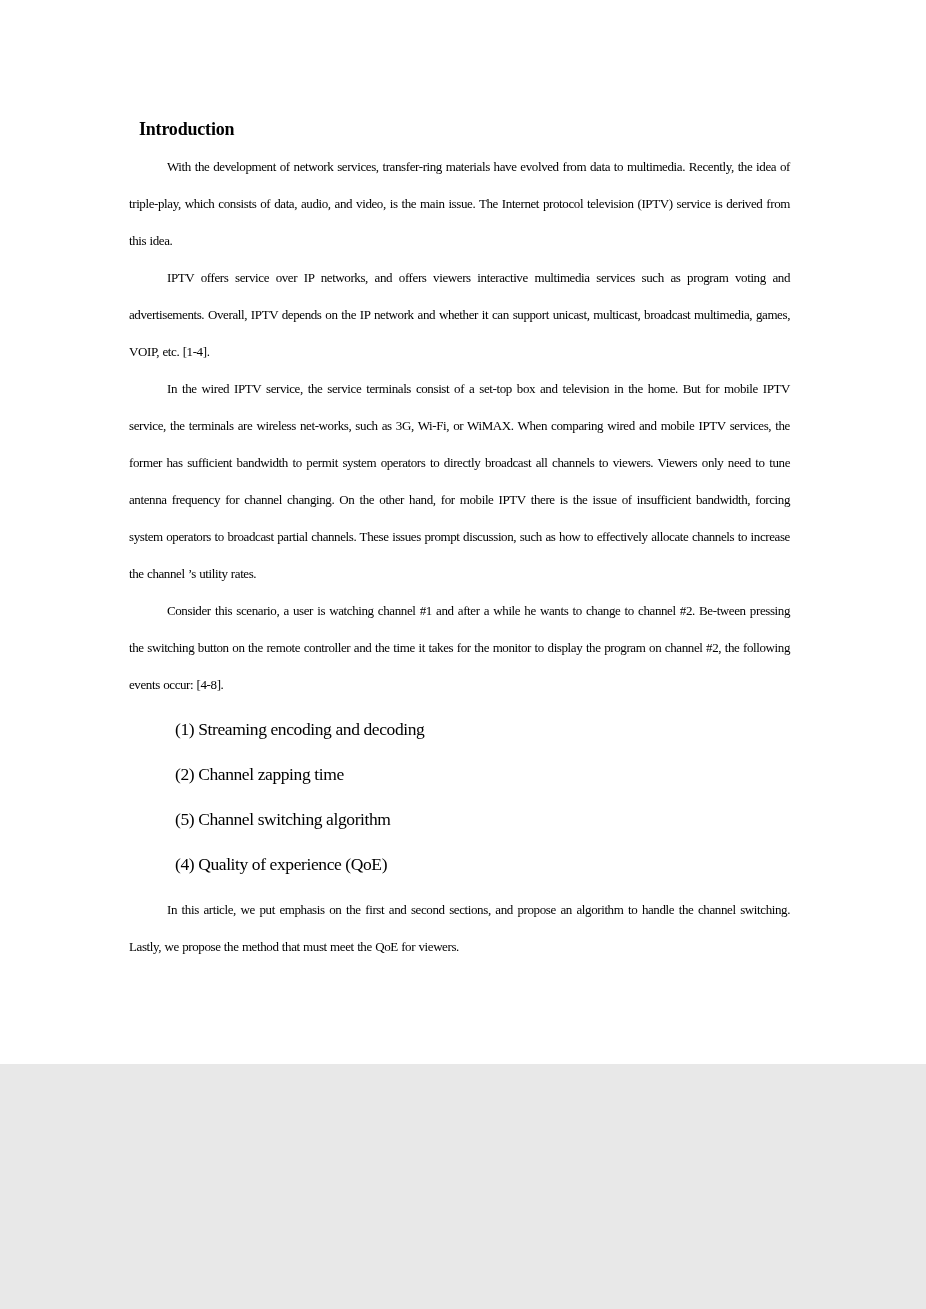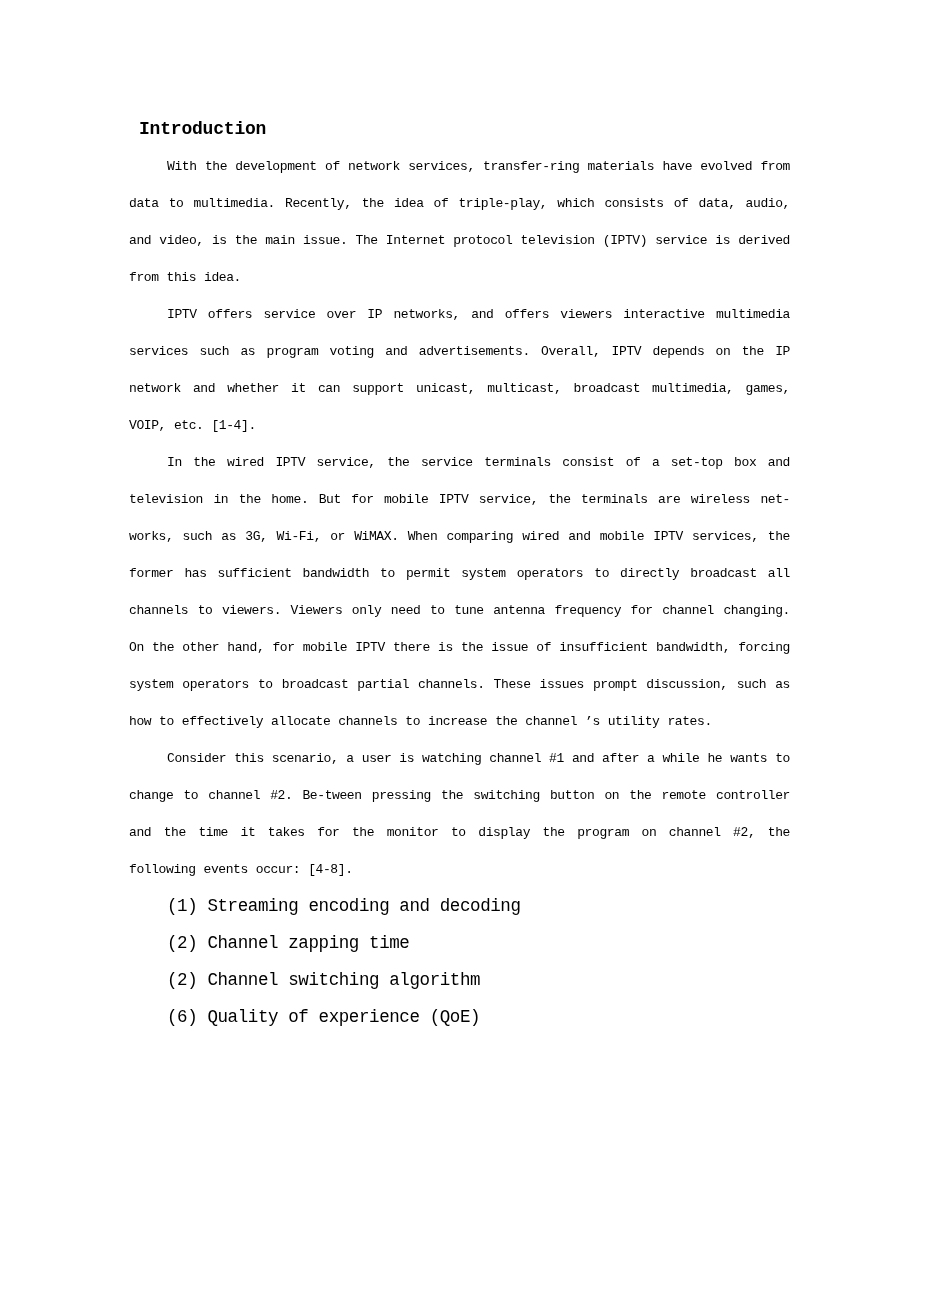--- a/index.html
+++ b/index.html
@@ -3,24 +3,24 @@
 <meta charset="utf-8">
 <style>
   html, body {
     margin: 0;
     padding: 0;
     background: #e8e8e8;
   }
   .page {
     position: relative;
     width: 926px;
-    height: 1309px;
+    height: 1064px;
     background: #ffffff;
     overflow: hidden;
-    font-family: Liberation Mono, monospace;
+    font-family: Liberation Serif, serif;
     color: #000000;
   }
   .content {
     position: absolute;
     left: 129px;
     top: 111px;
     width: 661px;
   }
   .heading {
     margin: 0 0 0 10px;
@@ -32,21 +32,21 @@
   .body-par {
     margin: 0;
     font-size: 13px;
     line-height: 37px;
     text-align: justify;
     text-indent: 38px;
     letter-spacing: -0.4px;
     word-spacing: 0.5px;
   }
   .list-item {
-    margin: 0;
+    margin: 8px;
     font-size: 17.5px;
     line-height: 37px;
     text-indent: 38px;
     letter-spacing: -0.4px;
   }
 </style>
 </head>
 <body>
 
 <div class="page">
@@ -58,18 +58,19 @@
     <p class="body-par">IPTV offers service over IP networks, and offers viewers interactive multimedia services such as program voting and advertisements. Overall, IPTV depends on the IP network and whether it can support unicast, multicast, broadcast multimedia, games, VOIP, etc. [1-4].</p>
 
     <p class="body-par">In the wired IPTV service, the service terminals consist of a set-top box and television in the home. But for mobile IPTV service, the terminals are wireless net-works, such as 3G, Wi-Fi, or WiMAX. When comparing wired and mobile IPTV services, the former has sufficient bandwidth to permit system operators to directly broadcast all channels to viewers. Viewers only need to tune antenna frequency for channel changing. On the other hand, for mobile IPTV there is the issue of insufficient bandwidth, forcing system operators to broadcast partial channels. These issues prompt discussion, such as how to effectively allocate channels to increase the channel ’s utility rates.</p>
 
     <p class="body-par">Consider this scenario, a user is watching channel #1 and after a while he wants to change to channel #2. Be-tween pressing the switching button on the remote controller and the time it takes for the monitor to display the program on channel #2, the following events occur: [4-8].</p>
 
     <p class="list-item">(1) Streaming encoding and decoding</p>
 
     <p class="list-item">(2) Channel zapping time</p>
 
-    <p class="list-item">(2) Channel switching algorithm</p>
+    <p class="list-item">(5) Channel switching algorithm</p>
 
-    <p class="list-item">(6) Quality of experience (QoE)</p>
+    <p class="list-item">(4) Quality of experience (QoE)</p>
 
+    <p class="body-par">In this article, we put emphasis on the first and second sections, and propose an algorithm to handle the channel switching. Lastly, we propose the method that must meet the QoE for viewers.</p>
   </div>
 </div>
 
 </body></html>

